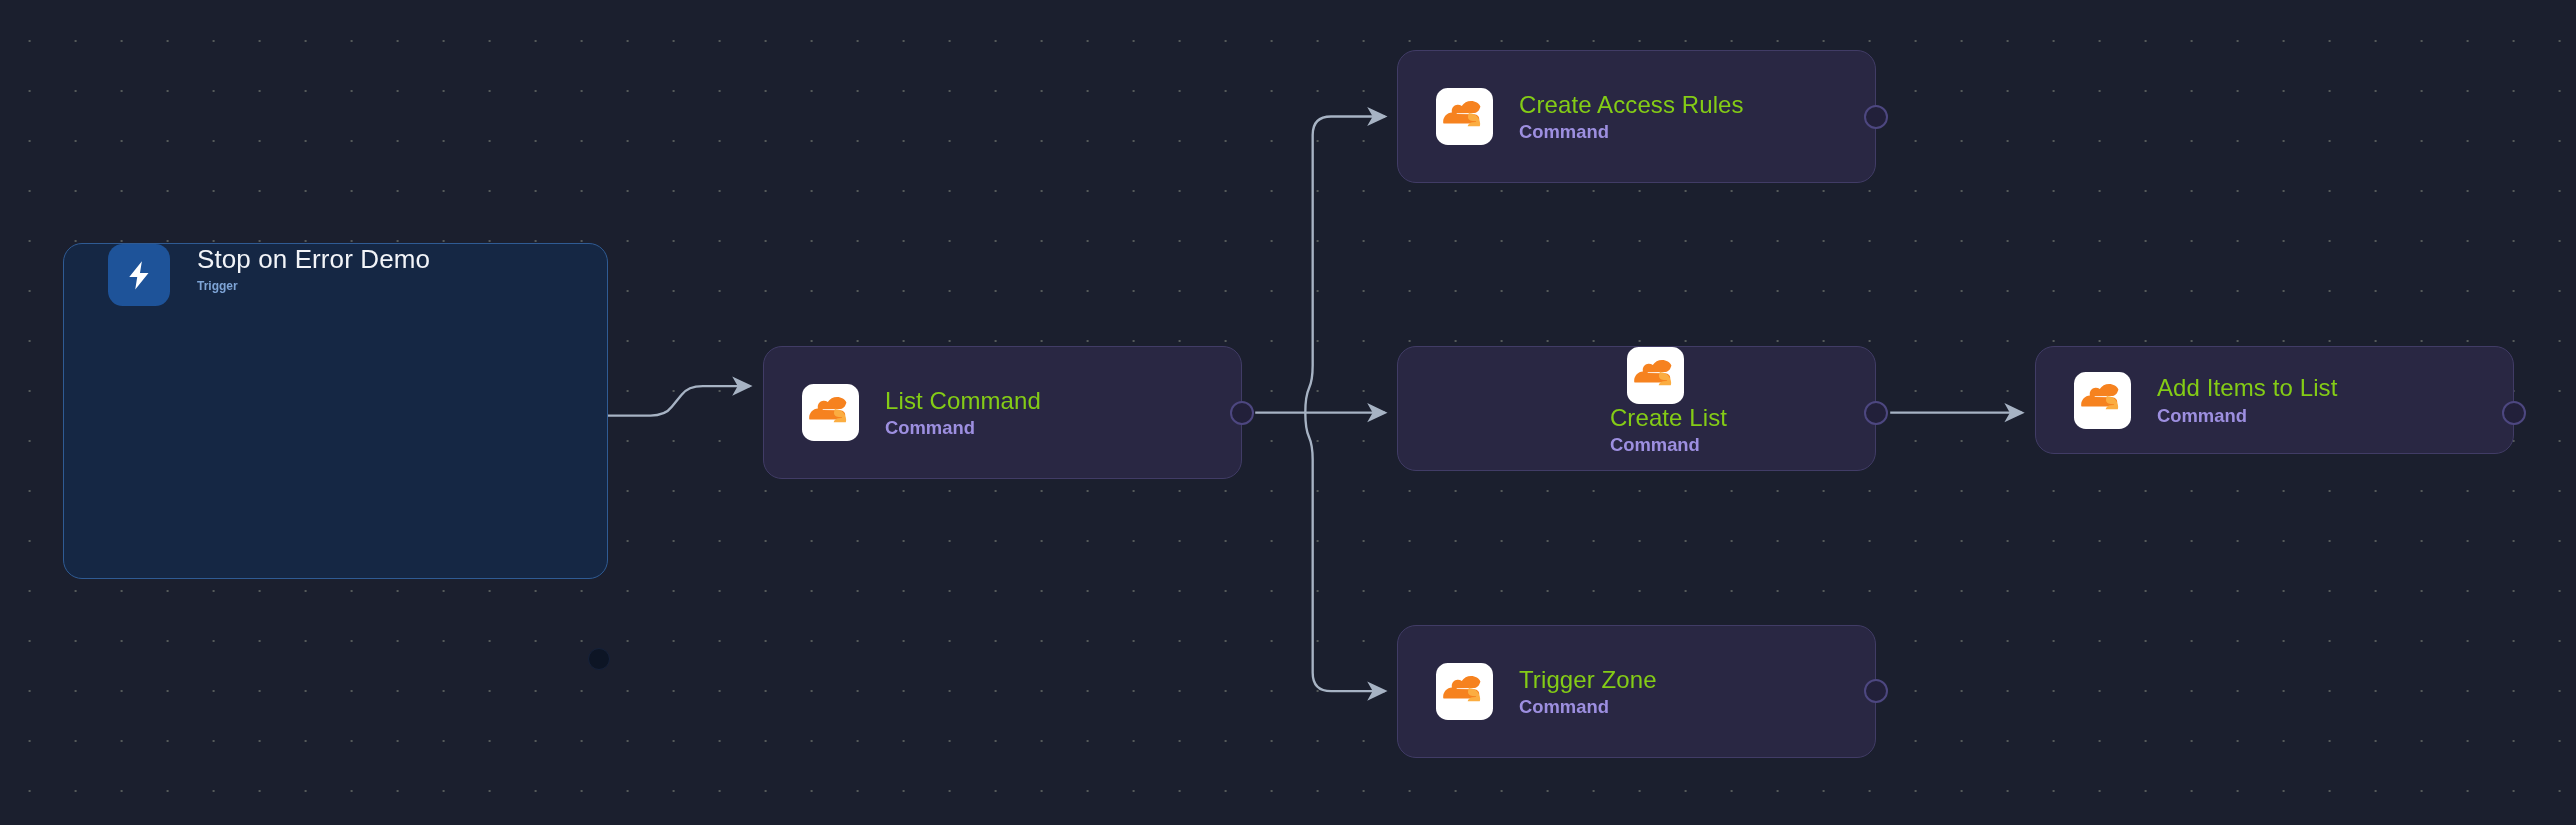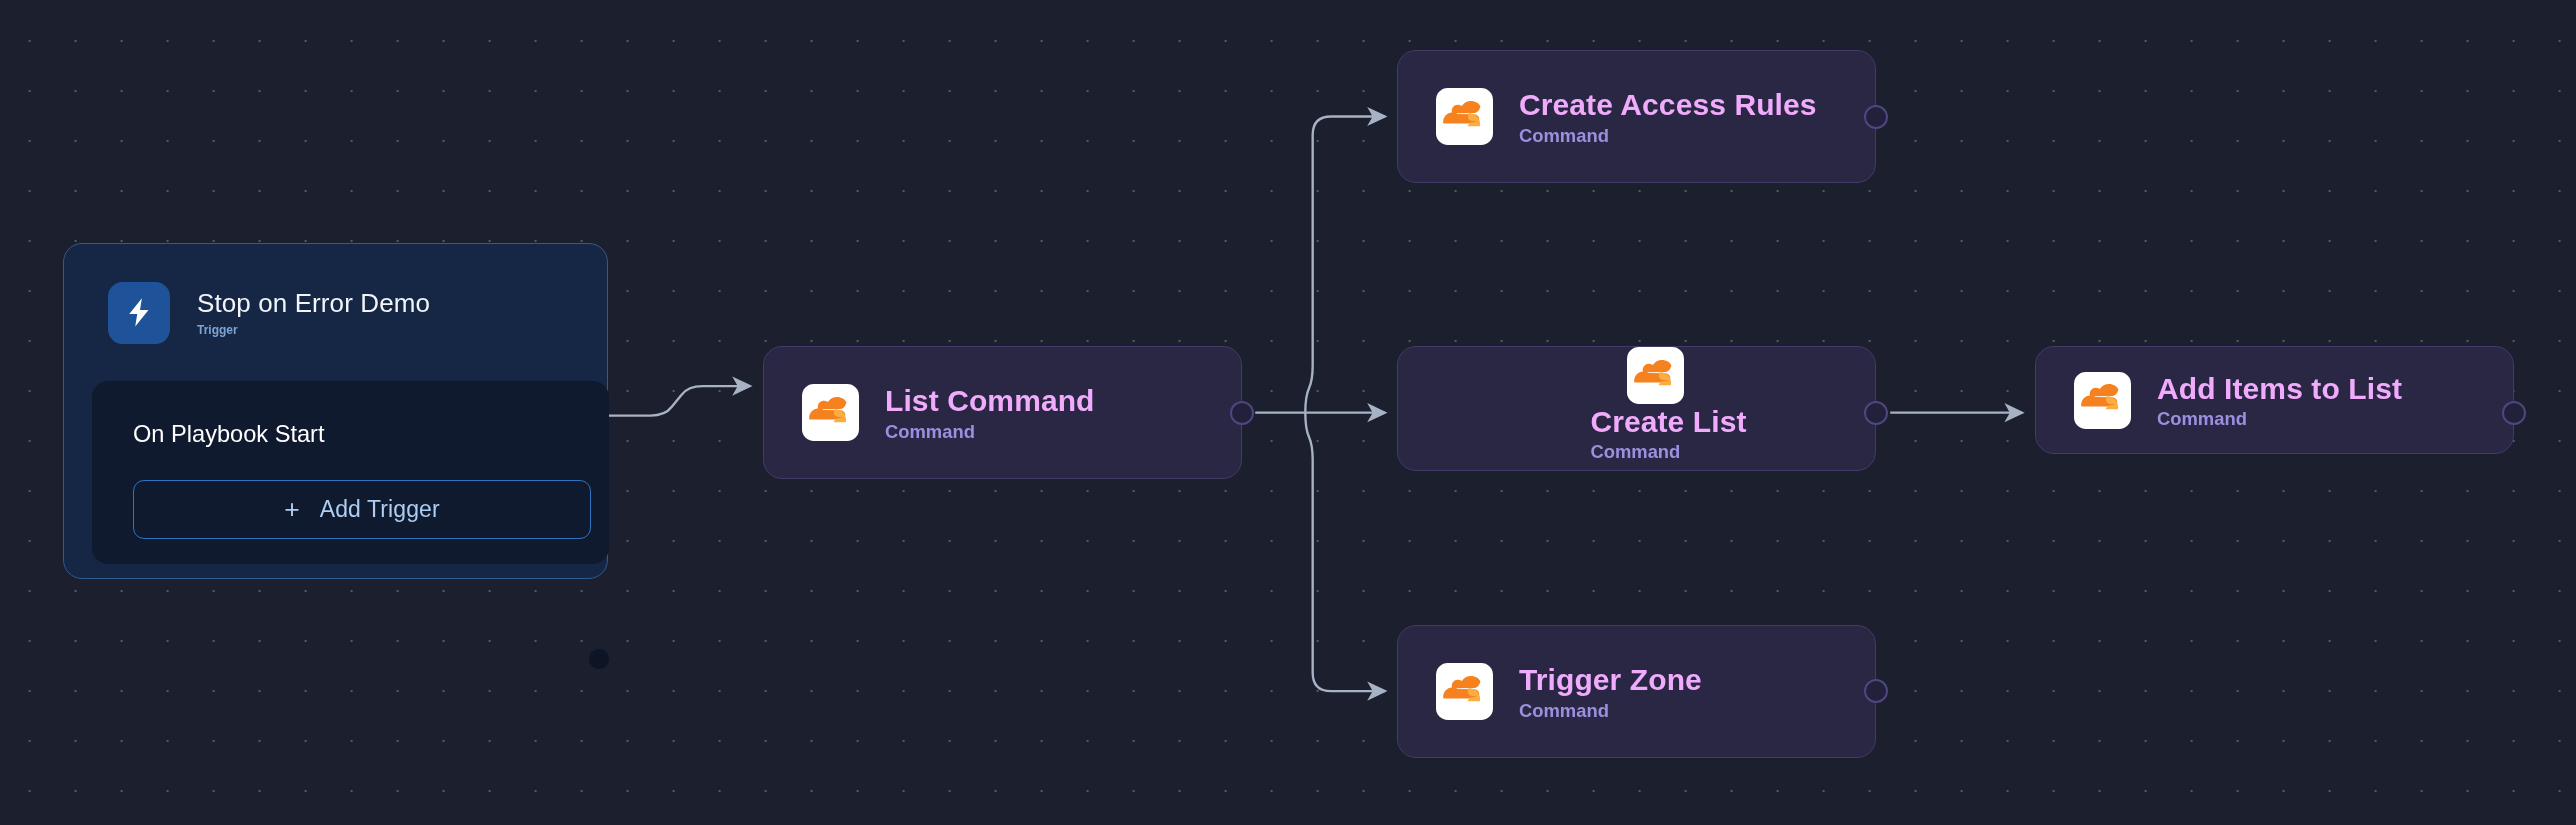--- a/index.html
+++ b/index.html
@@ -25,21 +25,21 @@
     position:absolute;
     left:63px; top:243px;
     width:545px; height:336px;
     background:#152744;
     border:1.2px solid #2f5b94;
     border-radius:19px;
   }
   .trigger-head {
     position:absolute; left:0; top:0;
     width:100%; height:137px;
-    display:flex; align-items:center;
+    display:flex; 
     padding-left:44px;
   }
   .bolt-tile {
     width:62px; height:62px;
     border-radius:14.7px;
     background:#1e5399;
     display:flex; align-items:center; justify-content:center;
     flex:0 0 auto;
   }
   .bolt-tile svg { width:28px; height:31px; display:block; }
@@ -99,21 +99,21 @@
   .cf-tile {
     width:57px; height:57px;
     border-radius:11.8px;
     background:#ffffff;
     display:flex; align-items:center; justify-content:center;
     flex:0 0 auto;
   }
   .cf-tile svg { width:43px; height:32px; display:block; }
   .cmd-titles { margin-left:26px; }
   .cmd-name {
-    font-size:30px; color:#f0abfc; font-weight:700;
+    font-size:24px; color:#84cc16; font-weight:400;
     letter-spacing:0.1px; line-height:1.18;
   }
   .cmd-sub {
     font-size:18.4px; color:#9d8fe0; font-weight:bold;
     margin-top:3px; line-height:1.1;
   }
   
   .port-ring {
     position:absolute;
     width:24px; height:24px;
@@ -153,27 +153,20 @@
         <svg viewBox="0 0 24 28" xmlns="http://www.w3.org/2000/svg">
           <path d="M14.6 1.2 L3.2 15.4 L10.4 15.4 L8.6 26.6 L20.6 11.8 L12.9 11.8 Z" fill="#ffffff"></path>
         </svg>
       </div>
       <div class="trigger-titles">
         <div class="trigger-name">Stop on Error Demo</div>
         <div class="trigger-sub">Trigger</div>
       </div>
     </div>
 
-    <div class="trigger-inner">
-      <div class="inner-label">On Playbook Start</div>
-      <div class="add-trigger-btn">
-        <span class="plus-glyph">+</span>
-        <span class="add-trigger-label">Add Trigger</span>
-      </div>
-    </div>
 
     <div class="port-solid" style="left:524px; top:404px;"></div>
   </div>
 
   <div class="cmd-node" style="left:763px; top:346px; width:479px; height:133px;">
     <div class="cf-tile">
       <svg viewBox="0 0 64 48" xmlns="http://www.w3.org/2000/svg">
         <path d="M53.6 30.4 c0.9-2.9 0.6-5.6-0.9-7.6 -1.4-1.8-3.7-2.9-6.5-3.0l-25.6-0.3c-0.2 0-0.3-0.1-0.4-0.2 -0.1-0.1-0.1-0.3 0-0.4 0.1-0.3 0.3-0.5 0.6-0.5l25.9-0.3c3.1-0.1 6.4-2.6 7.6-5.6l1.5-3.8c0.1-0.2 0.1-0.3 0-0.5C53.9 3.4 48.2 0 41.8 0c-5.9 0-10.9 2.9-13.9 7.4 -1.8-1.3-4.1-2.0-6.6-1.8 -4.4 0.4-7.9 4.0-8.4 8.4 -0.1 1.1 0 2.2 0.2 3.2C5.9 17.4 0 23.5 0 31c0 0.7 0.1 1.4 0.1 2.1 0.1 0.3 0.3 0.6 0.7 0.6h47.2c0.4 0 0.7-0.3 0.8-0.6z" fill="#f6821f"></path>
         <path d="M58.0 19.8h-0.7c-0.2 0-0.3 0.1-0.4 0.3l-1.0 3.6c-0.9 2.9-0.6 5.6 0.9 7.6 1.4 1.8 3.7 2.9 6.5 3.0l5.5 0.3c0.2 0 0.3 0.1 0.4 0.2 0.1 0.1 0.1 0.3 0 0.5 -0.1 0.3-0.3 0.5-0.6 0.5l-5.7 0.3c-3.1 0.1-6.4 2.6-7.6 5.6l-0.4 1.1c-0.1 0.2 0 0.4 0.3 0.4h19.7c0.3 0 0.6-0.2 0.7-0.5 0.3-1.2 0.5-2.5 0.5-3.8 0-10.0-8.1-18.1-18.1-18.1z" transform="translate(-11.5,0) scale(0.88,0.88)" fill="#fbad41"></path>
       </svg>

